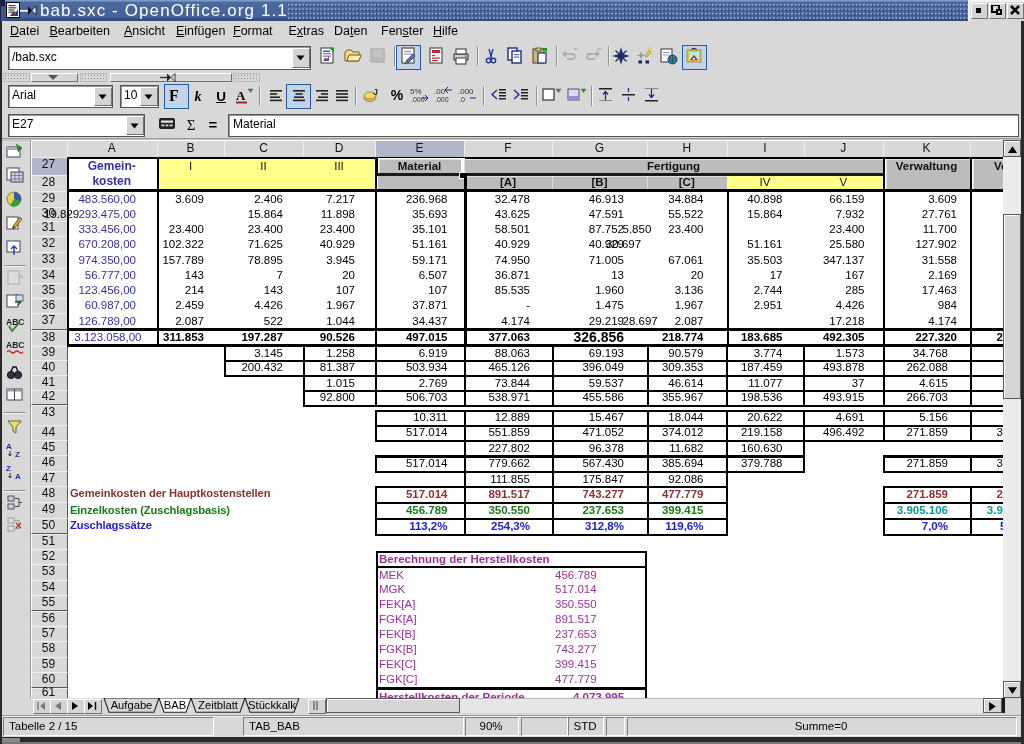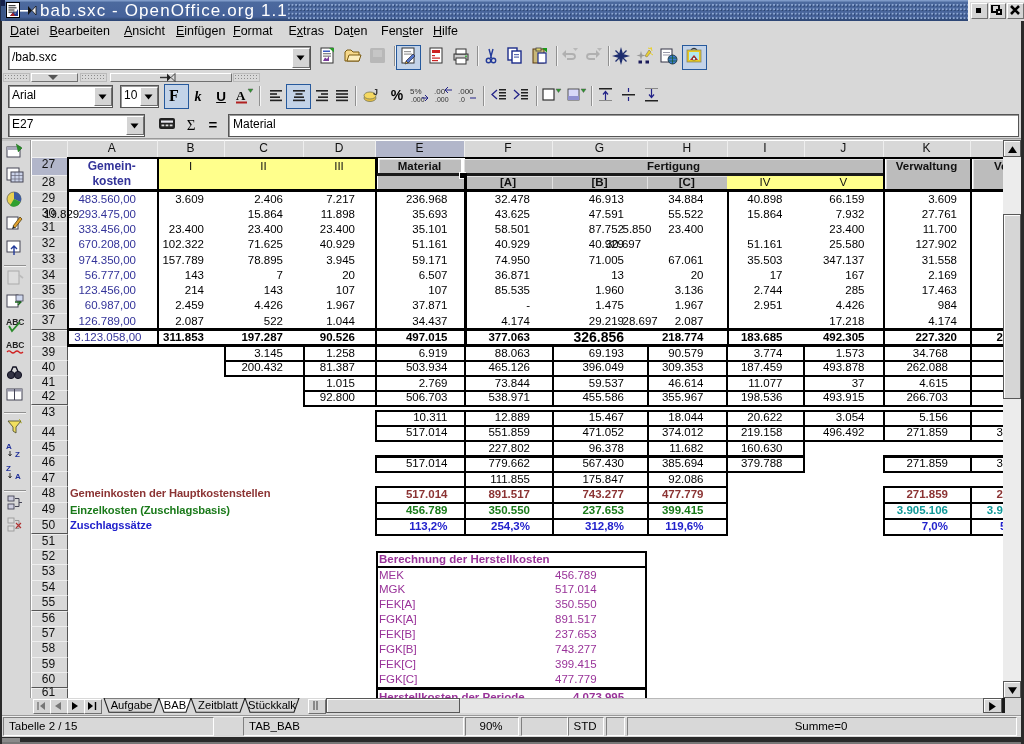--- a/index.html
+++ b/index.html
@@ -720,21 +720,21 @@
 <div class="a num c" style="left:464px;top:390.4px;width:160px;height:14px;line-height:14px;font-size:11.5px;text-align:right;">455.586</div>
 <div class="a num c" style="left:543.5px;top:390.4px;width:160px;height:14px;line-height:14px;font-size:11.5px;text-align:right;">355.967</div>
 <div class="a num c" style="left:622.5px;top:390.4px;width:160px;height:14px;line-height:14px;font-size:11.5px;text-align:right;">198.536</div>
 <div class="a num c" style="left:704.5px;top:390.4px;width:160px;height:14px;line-height:14px;font-size:11.5px;text-align:right;">493.915</div>
 <div class="a num c" style="left:788px;top:390.4px;width:160px;height:14px;line-height:14px;font-size:11.5px;text-align:right;">266.703</div>
 <div class="a num c" style="left:287.5px;top:410.05px;width:160px;height:14px;line-height:14px;font-size:11.5px;text-align:right;">10.311</div>
 <div class="a num c" style="left:370px;top:410.05px;width:160px;height:14px;line-height:14px;font-size:11.5px;text-align:right;">12.889</div>
 <div class="a num c" style="left:464px;top:410.05px;width:160px;height:14px;line-height:14px;font-size:11.5px;text-align:right;">15.467</div>
 <div class="a num c" style="left:543.5px;top:410.05px;width:160px;height:14px;line-height:14px;font-size:11.5px;text-align:right;">18.044</div>
 <div class="a num c" style="left:622.5px;top:410.05px;width:160px;height:14px;line-height:14px;font-size:11.5px;text-align:right;">20.622</div>
-<div class="a num c" style="left:704.5px;top:410.05px;width:160px;height:14px;line-height:14px;font-size:11.5px;text-align:right;">3.054</div>
+<div class="a num c" style="left:704.5px;top:410.05px;width:160px;height:14px;line-height:14px;font-size:11.5px;text-align:right;">4.691</div>
 <div class="a num c" style="left:788px;top:410.05px;width:160px;height:14px;line-height:14px;font-size:11.5px;text-align:right;">5.156</div>
 <div class="a num c" style="left:287.5px;top:425.3px;width:160px;height:14px;line-height:14px;font-size:11.5px;text-align:right;">517.014</div>
 <div class="a num c" style="left:370px;top:425.3px;width:160px;height:14px;line-height:14px;font-size:11.5px;text-align:right;">551.859</div>
 <div class="a num c" style="left:464px;top:425.3px;width:160px;height:14px;line-height:14px;font-size:11.5px;text-align:right;">471.052</div>
 <div class="a num c" style="left:543.5px;top:425.3px;width:160px;height:14px;line-height:14px;font-size:11.5px;text-align:right;">374.012</div>
 <div class="a num c" style="left:622.5px;top:425.3px;width:160px;height:14px;line-height:14px;font-size:11.5px;text-align:right;">219.158</div>
 <div class="a num c" style="left:704.5px;top:425.3px;width:160px;height:14px;line-height:14px;font-size:11.5px;text-align:right;">496.492</div>
 <div class="a num c" style="left:788px;top:425.3px;width:160px;height:14px;line-height:14px;font-size:11.5px;text-align:right;">271.859</div>
 <div class="a num c" style="left:878px;top:425.3px;width:160px;height:14px;line-height:14px;font-size:11.5px;text-align:right;">391.237</div>
 <div class="a num c" style="left:370px;top:440.7px;width:160px;height:14px;line-height:14px;font-size:11.5px;text-align:right;">227.802</div>

